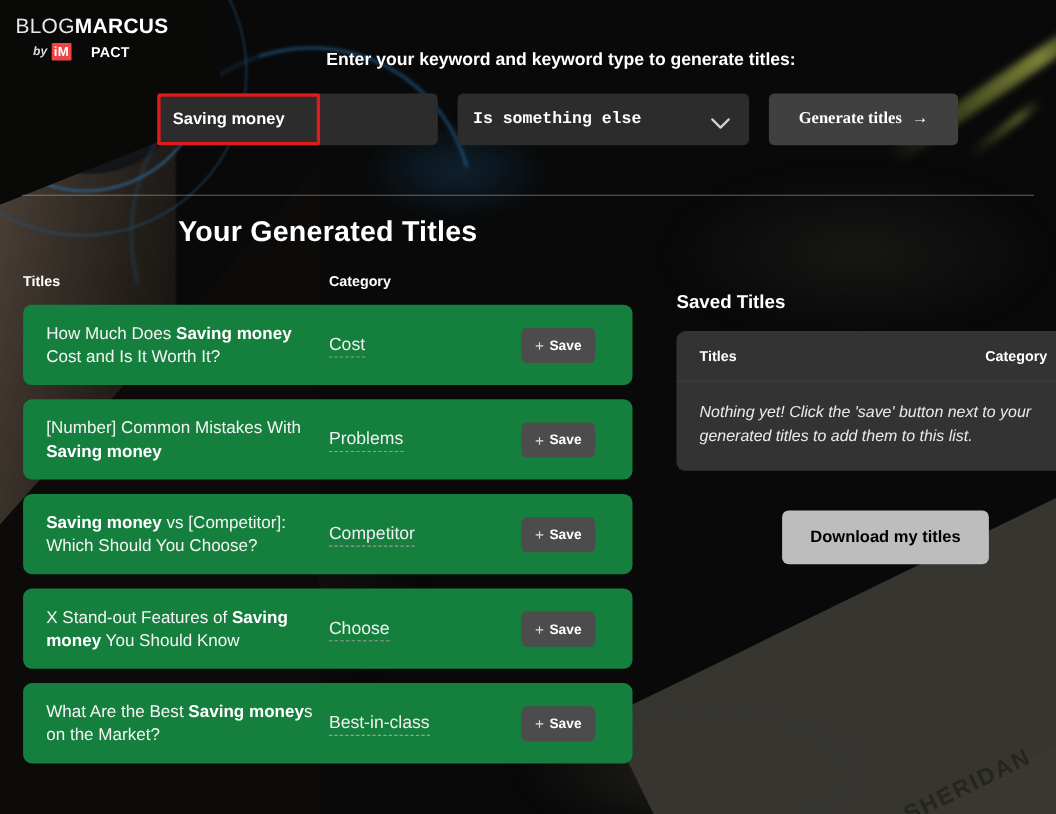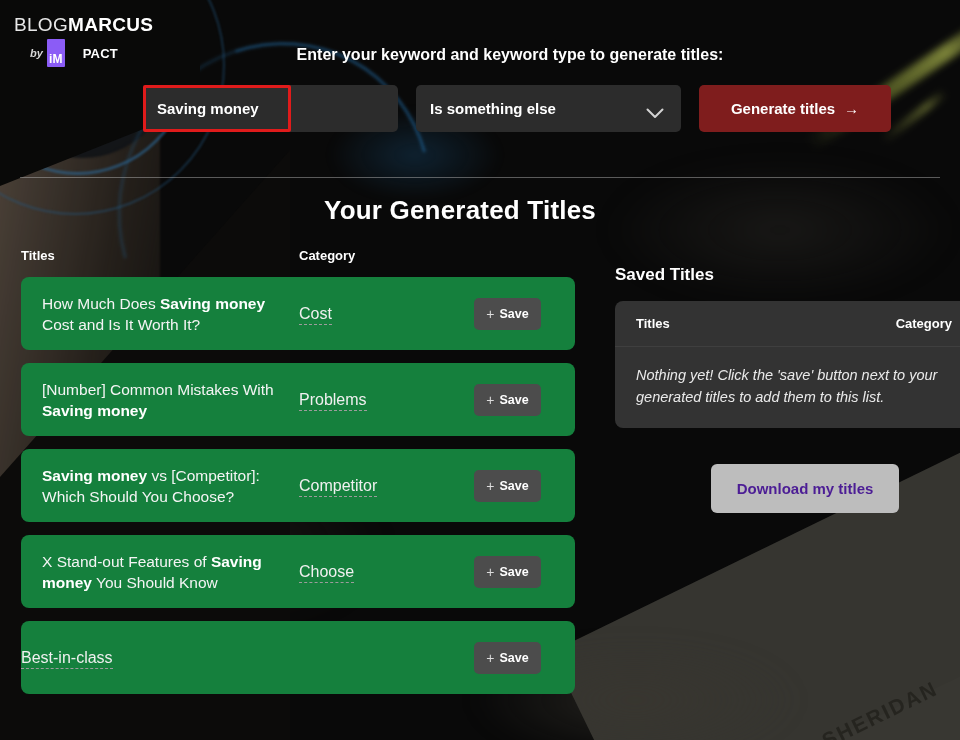--- a/index.html
+++ b/index.html
@@ -197,26 +197,26 @@
   .impact-mark {
     display: inline-flex;
     align-items: center;
     font-size: 13px;
     font-weight: 700;
     color: #ffffff;
     letter-spacing: .2px;
   }
   .impact-badge {
     display: inline-block;
-    background: #8b5cf6;
+    background: #ef4444;
     color: #ffffff;
     font-size: 12px;
     font-weight: 700;
     line-height: 16px;
-    padding: 12px 2px 0 2px;
+    padding: 0 2px 0 2px;
     border-radius: 1px;
     margin-right: 18px;
   }
 
   .header-prompt {
     position: absolute;
     left: 140px; top: 46px;
     width: 740px;
     text-align: center;
     font-size: 16px;
@@ -255,63 +255,63 @@
     pointer-events: none;
   }
 
   .select-wrap { position: relative; }
   .type-select {
     width: 265px; height: 47px;
     background: #2c2c2c;
     border: none;
     border-radius: 5px;
     color: #ffffff;
-    font-family: Liberation Sans, sans-serif;
+    font-family: Liberation Mono, monospace;
     font-size: 15px;
     font-weight: 700;
     padding: 0 40px 0 14px;
     outline: none;
     appearance: none;
     -webkit-appearance: none;
   }
   .chevron {
     position: absolute;
     right: 17px; top: 50%;
     margin-top: -4px;
     pointer-events: none;
   }
 
   .generate-btn {
-    width: 192px; height: 47px;
-    background: #7f1d1d;
+    width: 172px; height: 47px;
+    background: #404040;
     border: none;
     border-radius: 5px;
     color: #ffffff;
-    font-family: Liberation Sans, sans-serif;
+    font-family: Liberation Serif, serif;
     font-size: 15px;
     font-weight: 700;
     cursor: pointer;
     display: flex;
     align-items: center;
     justify-content: center;
     gap: 9px;
   }
 
   .divider {
     position: absolute;
     left: 20px; top: 177px;
     width: 920px; height: 1px;
     background: rgba(190,190,190,.45);
     z-index: 4;
   }
 
   
   .gen-section { position: absolute; left: 0; top: 195px; width: 596px; z-index: 5; }
   .gen-heading {
-    text-align: right;
+    text-align: center;
     font-size: 26px;
     font-weight: 700;
     color: #ffffff;
     letter-spacing: .2px;
     margin-bottom: 22px;
   }
   .col-head-row {
     display: flex;
     padding: 0 21px;
     margin-bottom: 14px;
@@ -403,21 +403,21 @@
   .download-wrap {
     margin-top: 36px;
     display: flex;
     justify-content: center;
     width: 380px;
   }
   .download-btn {
     background: #bdbdbd;
     border: none;
     border-radius: 6px;
-    color: #4c1d95;
+    color: #000000;
     font-family: "Liberation Sans", sans-serif;
     font-size: 15px;
     font-weight: 700;
     padding: 16px 26px;
     cursor: pointer;
   }
 </style>
 </head>
 <body>
 
@@ -524,20 +524,21 @@
         </div>
         <div class="title-card">
           <div class="tc-title">X Stand-out Features of <b>Saving money</b> You Should Know</div>
           <div class="tc-cat"><span>Choose</span></div>
           <button class="save-btn">
             <span class="save-plus">+</span>
             <span>Save</span>
           </button>
         </div>
         <div class="title-card">
+          <div class="tc-title">What Are the Best <b>Saving money</b>s on the Market?</div>
           <div class="tc-cat"><span>Best-in-class</span></div>
           <button class="save-btn">
             <span class="save-plus">+</span>
             <span>Save</span>
           </button>
         </div>
       </div>
   </div>
 
   <div class="saved-section">

